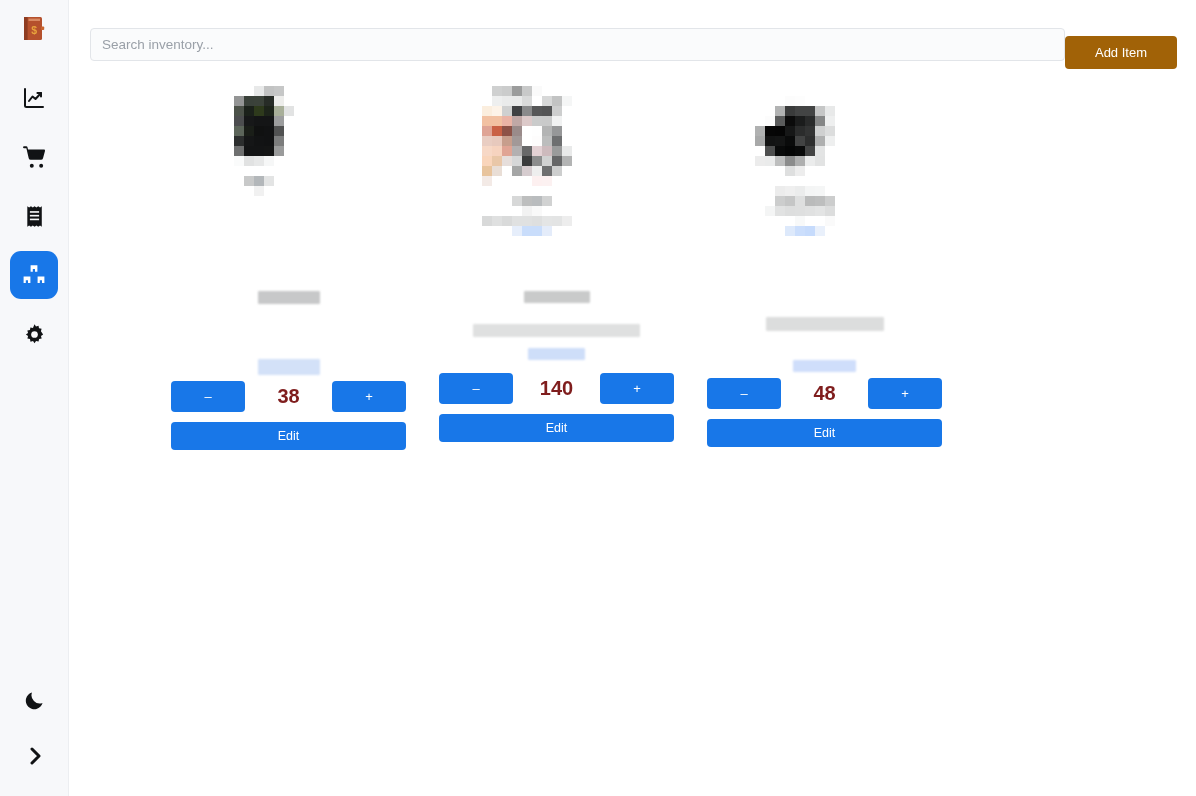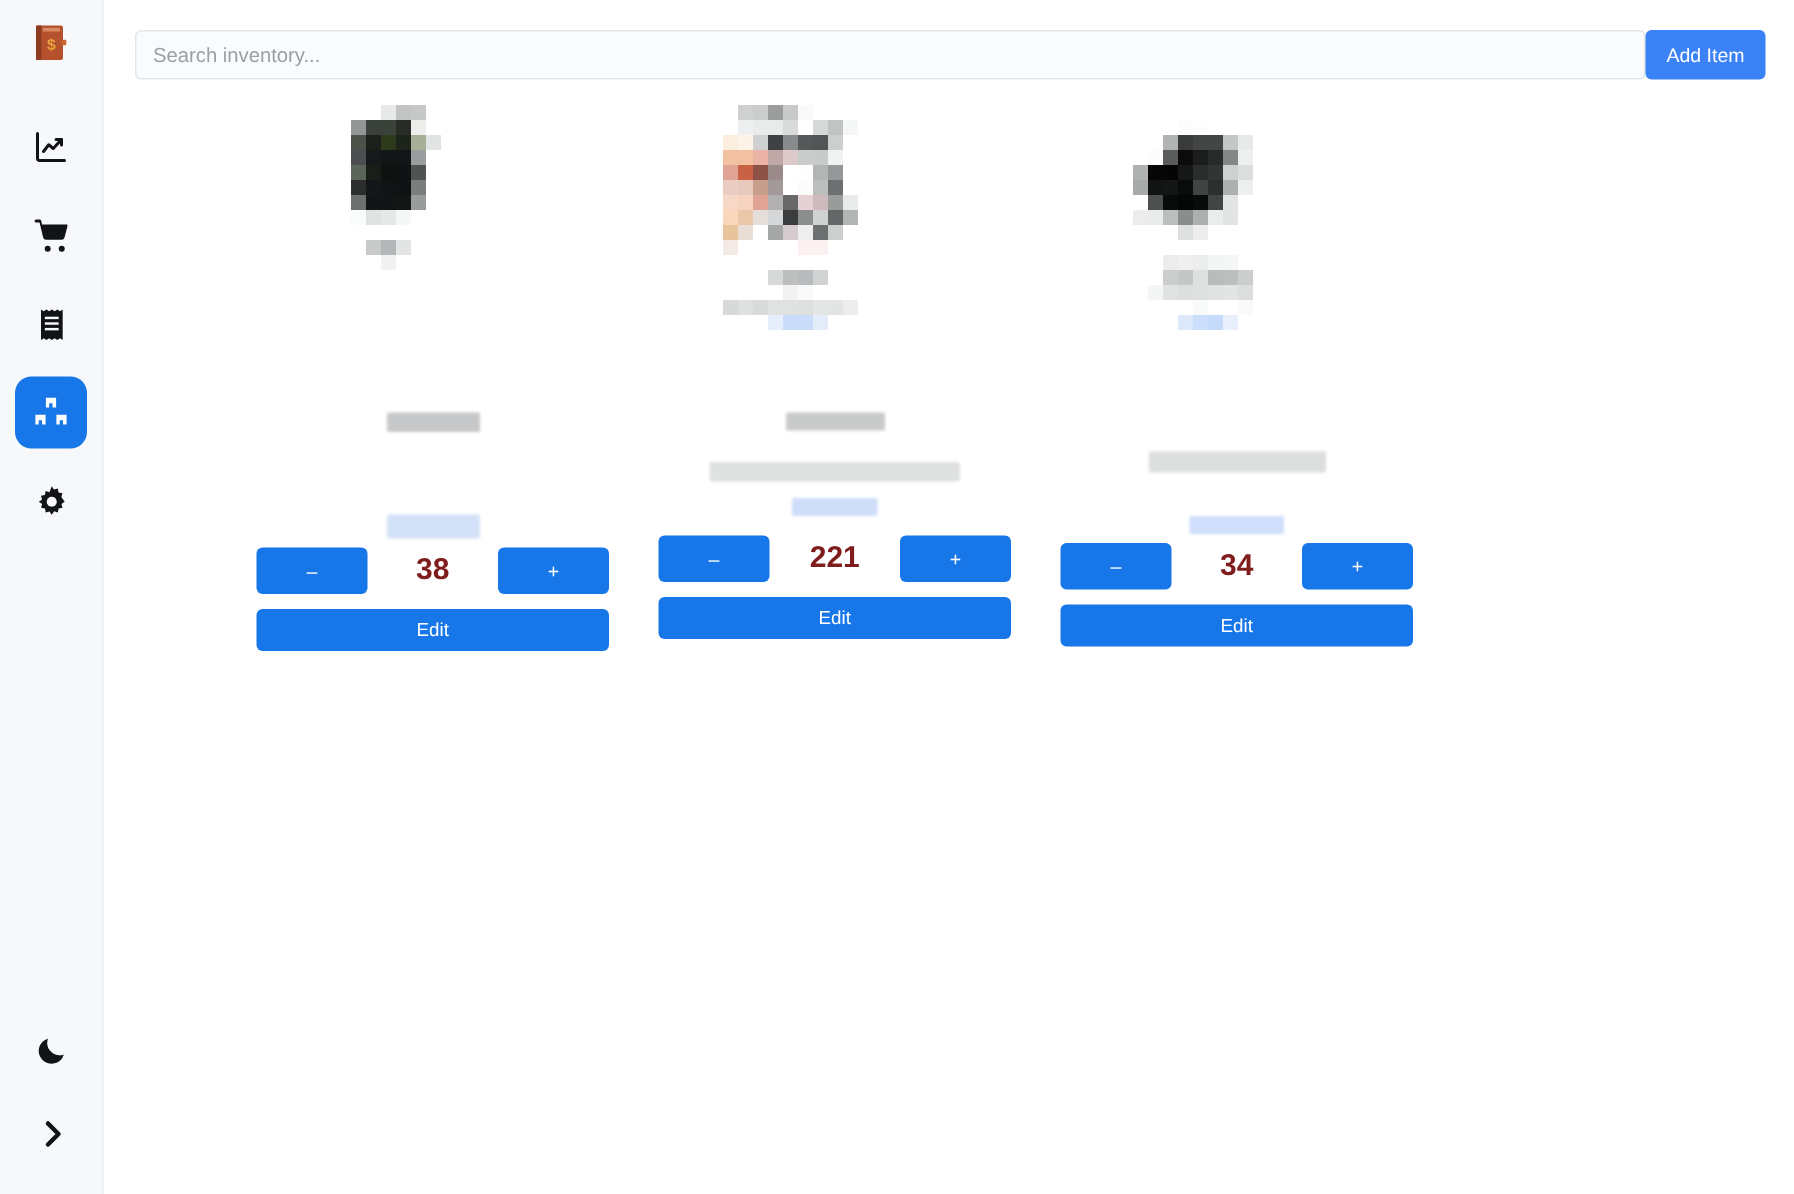--- a/index.html
+++ b/index.html
@@ -52,26 +52,27 @@
     flex: 1; height: 33px;
     border: 1px solid #e2e5e9; border-radius: 4px;
     background: #fafbfc;
     padding: 0 11px;
     font-family: "Liberation Sans", sans-serif;
     font-size: 13.5px; color: #33373c;
     outline: none;
   }
   .search-input::placeholder { color: #9aa0a8; }
   .add-btn {
-    height: 33px; padding: 0 14px;
-    background: #3b82f6; color: #ffffff;
+    height: 33px; padding: 0 30px;
+    background: #a16207; color: #ffffff;
     border: none; border-radius: 4px;
     font-family: "Liberation Sans", sans-serif;
     font-size: 13px; cursor: pointer;
     white-space: nowrap;
+    margin-top: 16px;
   }
 
   
   .grid {
     display: flex; align-items: flex-start;
     gap: 33px;
     padding: 17px 0 0 102px;
   }
   .card {
     width: 235px;
@@ -355,21 +356,21 @@
               <rect x="7" y="14" width="1" height="1" fill="#e4ecfa"></rect>
           </svg>
         </div>
         <div class="card-text">
           <div class="blur-line" style="width:66px;height:12px;background:#c9caca;"></div>
           <div class="blur-line" style="width:167px;height:13px;background:#dfe0e0;margin-top:16px;"></div>
           <div class="blur-line" style="width:57px;height:12px;background:#cedef9;margin-top:6px;"></div>
         </div>
         <div class="stepper">
           <button class="step-btn">–</button>
-          <span class="qty">221</span>
+          <span class="qty">140</span>
           <button class="step-btn">+</button>
         </div>
         <button class="edit-btn">Edit</button>
       </div>
 
       <div class="card">
         <div class="card-media">
           <svg width="140" height="190" viewBox="0 0 14 19" shape-rendering="crispEdges">
             <rect width="14" height="19" fill="#ffffff"></rect>
             <rect x="3" y="1" width="1" height="1" fill="#fcfcfc"></rect>
@@ -443,21 +444,21 @@
               <rect x="5" y="14" width="1" height="1" fill="#c6dbfc"></rect>
               <rect x="6" y="14" width="1" height="1" fill="#e9f0fb"></rect>
           </svg>
         </div>
         <div class="card-text">
           <div class="blur-line" style="width:118px;height:14px;background:#dcdddd;margin-top:26px;"></div>
           <div class="blur-line" style="width:63px;height:12px;background:#cfdefb;margin-top:24px;"></div>
         </div>
         <div class="stepper">
           <button class="step-btn">–</button>
-          <span class="qty">34</span>
+          <span class="qty">48</span>
           <button class="step-btn">+</button>
         </div>
         <button class="edit-btn">Edit</button>
       </div>
 
     </div>
 
   </main>
 </div>
 

